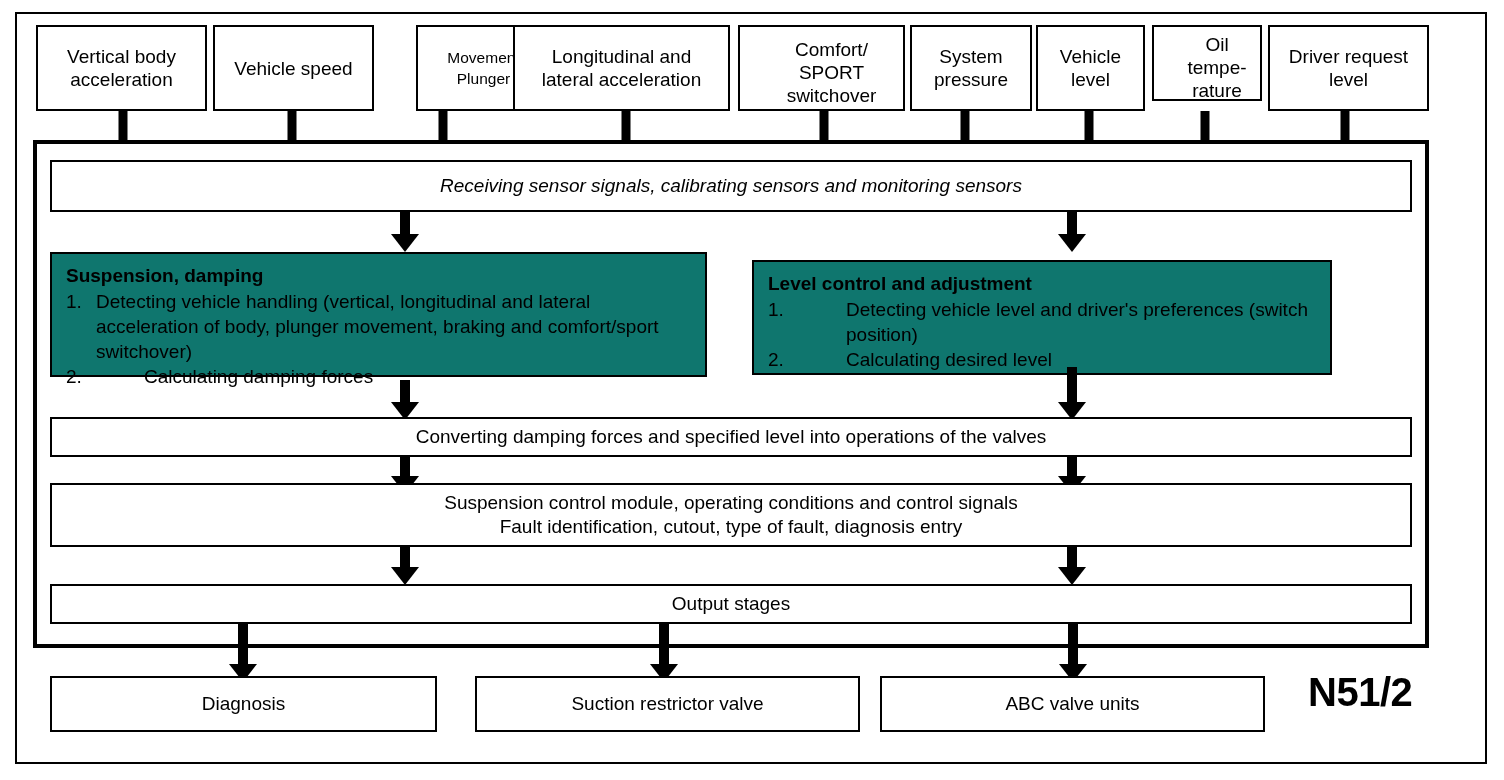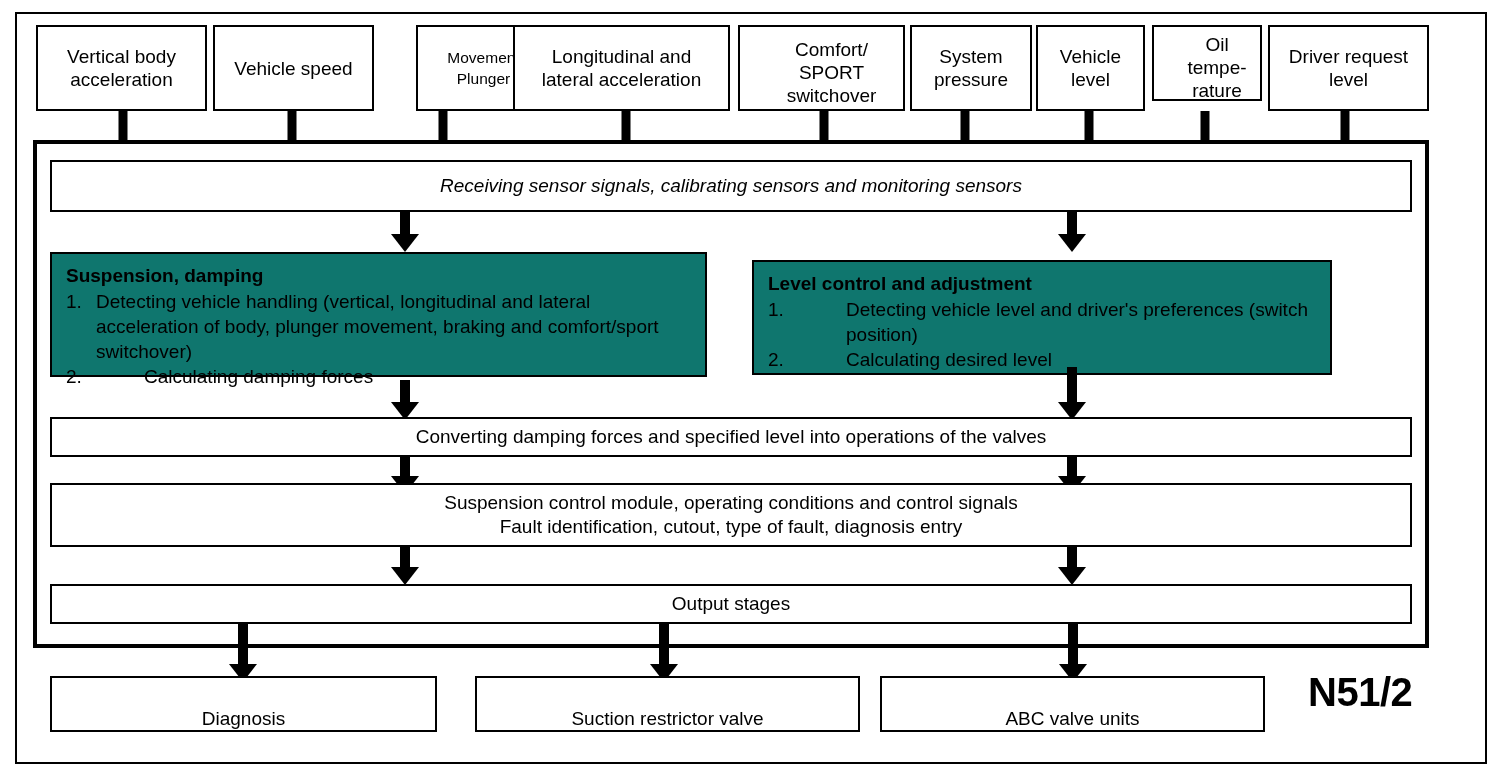--- a/index.html
+++ b/index.html
@@ -84,21 +84,21 @@
   .detail-list.indent-narrow li { padding-left: 30px; }
   .detail-list.indent-wide li { padding-left: 78px; }
 
   
   .output-box {
     position: absolute;
     border: 2px solid #000;
     box-sizing: border-box;
     background: #fff;
     display: flex;
-    align-items: flex-end;
+    align-items: center;
     justify-content: center;
     font-size: 19px;
   }
 
   
   .arrow {
     position: absolute;
     width: 0; height: 0;
   }
   .arrow .stem {

